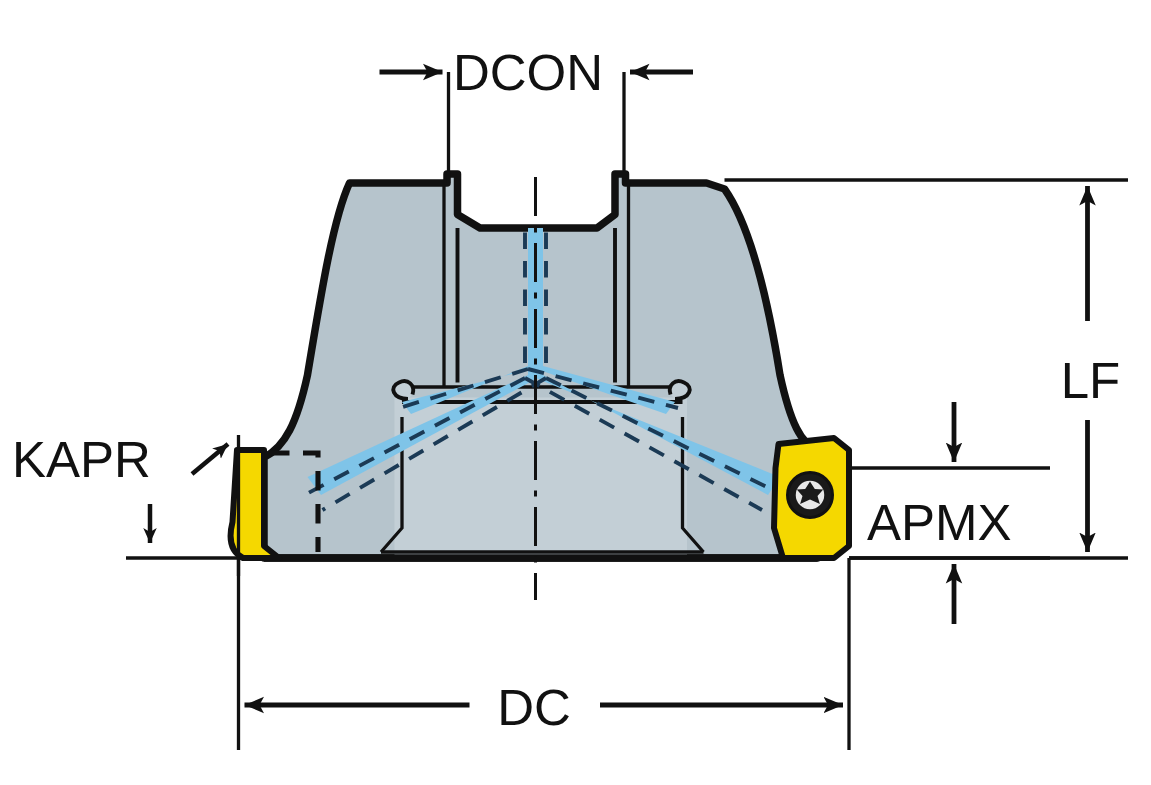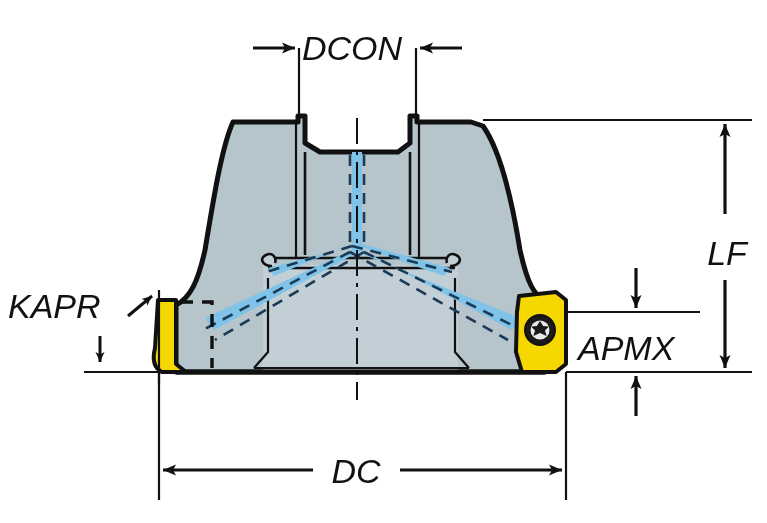--- a/index.html
+++ b/index.html
@@ -1,18 +1,18 @@
 <!DOCTYPE html>
 <html><head>
 <meta charset="utf-8">
 <style>
   html,body{margin:0;padding:0;background:#ffffff;}
   body{width:767px;height:523px;overflow:hidden;
        font-family:"Liberation Sans", sans-serif;}
-  #stage{position:relative;width:767px;height:523px;background:#fff;font-style:italic;}
+  #stage{position:relative;width:767px;height:523px;background:#fff;}
   svg#drawing{position:absolute;left:0;top:0;width:767px;height:523px;}
   .dimlabel{font-family:"Liberation Sans", sans-serif;font-weight:400;
             fill:#111111;}
 </style>
 </head>
 <body>
 
 <div id="stage">
 <svg id="drawing" viewBox="0 0 767 523">
 

